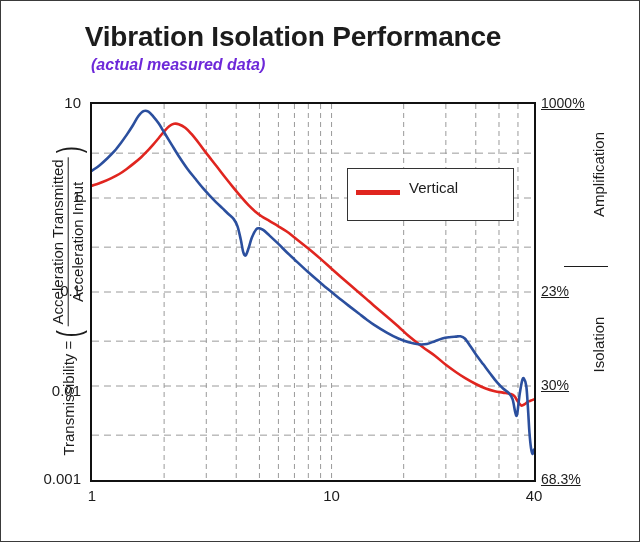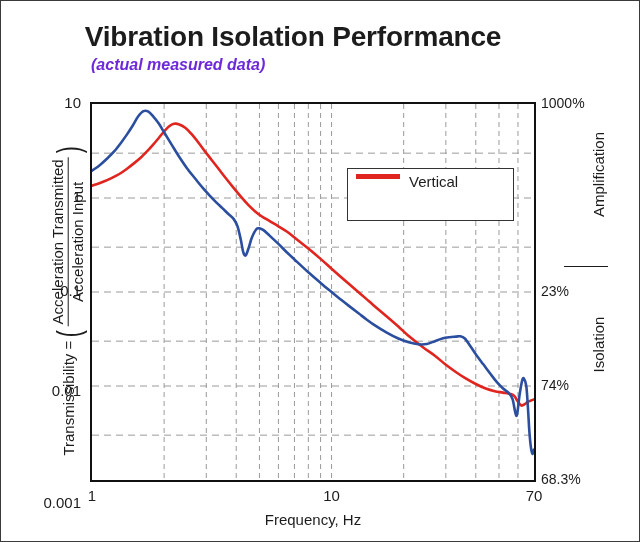--- a/index.html
+++ b/index.html
@@ -67,20 +67,21 @@
     text-align: right;
     width: 70px;
     right: 558px;
   }
   .tick-right-text {
     position: absolute;
     font-size: 14px;
     color: #1c1c1c;
     white-space: nowrap;
     left: 540px;
+    text-decoration: underline;
   }
   .tick-x-text {
     position: absolute;
     font-size: 15px;
     color: #1c1c1c;
     white-space: nowrap;
     transform: translateX(-50%);
     top: 486px;
   }
 
@@ -167,21 +168,21 @@
     top: 167px;
     width: 167px;
     height: 53px;
     background: #ffffff;
     border: 1px solid #333333;
     box-sizing: border-box;
     padding: 5px 8px;
   }
   .legend-row {
     display: flex;
-    align-items: flex-start;
+    align-items: flex-end;
     height: 21px;
   }
   .legend-swatch {
     width: 44px;
     height: 5px;
     margin-right: 9px;
     flex: 0 0 auto;
   }
   .legend-text {
     font-size: 15px;
@@ -201,41 +202,40 @@
     <span>Transmissibility =</span>
     <span class="paren">(</span>
     <span class="fraction">
       <span class="num">Acceleration Transmitted</span>
       <span class="bar"></span>
       <span class="den">Acceleration Input</span>
     </span>
     <span class="paren">)</span>
   </div>
 
-  <div id="x-axis-title">Frequency, Hz</div>
 
   <div id="right-axis-title">
     <div class="rot-label" id="amplification-label">Amplification</div>
     <div id="amp-iso-divider"></div>
     <div class="rot-label" id="isolation-label">Isolation</div>
   </div>
 
   <div id="tick-layer">
       <div class="tick-left-text" style="top: 93px;">10</div>
       <div class="tick-left-text" style="top: 187px;">1</div>
       <div class="tick-left-text" style="top: 281px; text-align: right;">0.1</div>
       <div class="tick-left-text" style="top: 381px;">0.01</div>
-      <div class="tick-left-text" style="top: 469px; margin-top: 24px;">0.001</div>
+      <div class="tick-left-text" style="top: 469px;">0.001</div>
       <div class="tick-right-text" style="top: 94px;">1000%</div>
       <div class="tick-right-text" style="top: 282px;">23%</div>
-      <div class="tick-right-text" style="top: 376px;">74%</div>
+      <div class="tick-right-text" style="top: 376px;">30%</div>
       <div class="tick-right-text" style="top: 470px;">68.3%</div>
       <div class="tick-x-text" style="left: 91px;">1</div>
       <div class="tick-x-text" style="left: 330.554px;">10</div>
-      <div class="tick-x-text" style="left: 533px;">70</div>
+      <div class="tick-x-text" style="left: 533px;">40</div>
     </div>
 
   <div id="plot-frame">
     <svg id="plot-svg" width="442" height="376" viewBox="0 0 442 376">
       <g id="grid-layer">
           <line x1="72.11283910011177" y1="0" x2="72.11283910011177" y2="376" stroke="#9a9a9a" stroke-width="1" stroke-dasharray="5,4"></line>
           <line x1="114.2961457942155" y1="0" x2="114.2961457942155" y2="376" stroke="#9a9a9a" stroke-width="1" stroke-dasharray="5,4"></line>
           <line x1="144.22567820022354" y1="0" x2="144.22567820022354" y2="376" stroke="#9a9a9a" stroke-width="1" stroke-dasharray="5,4"></line>
           <line x1="167.4408271086414" y1="0" x2="167.4408271086414" y2="376" stroke="#9a9a9a" stroke-width="1" stroke-dasharray="5,4"></line>
           <line x1="186.4089848943273" y1="0" x2="186.4089848943273" y2="376" stroke="#9a9a9a" stroke-width="1" stroke-dasharray="5,4"></line>

